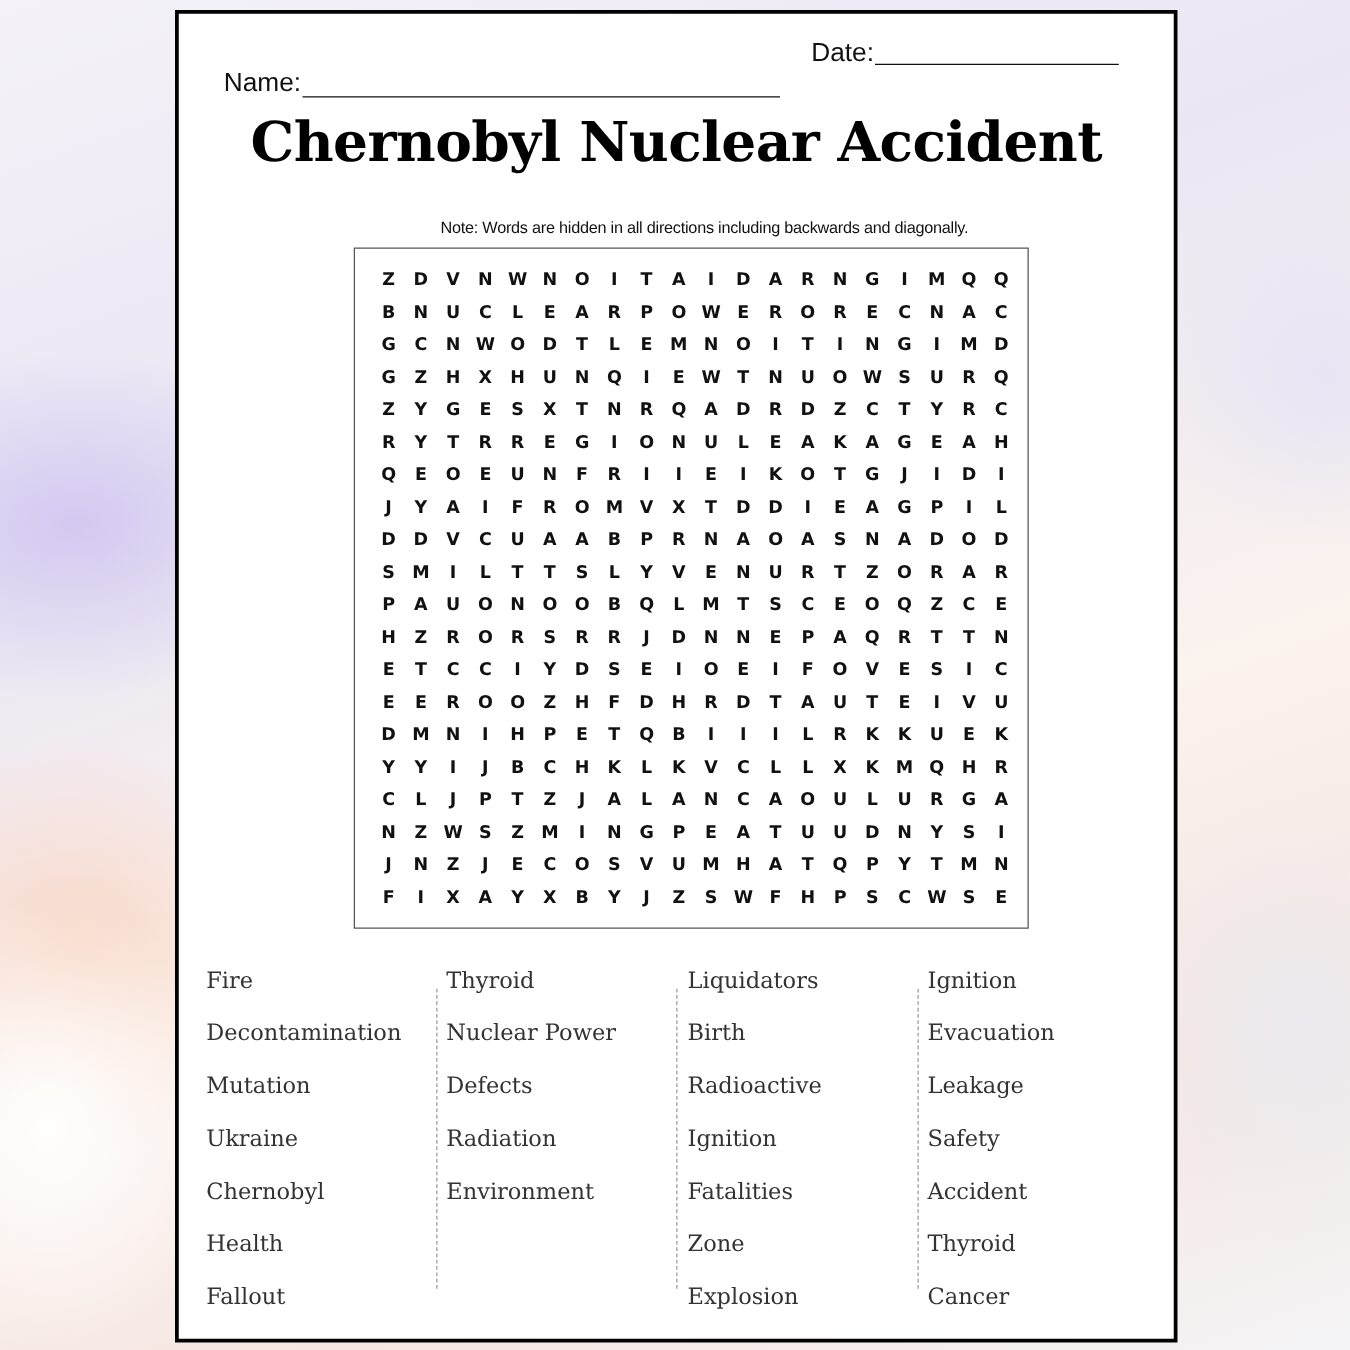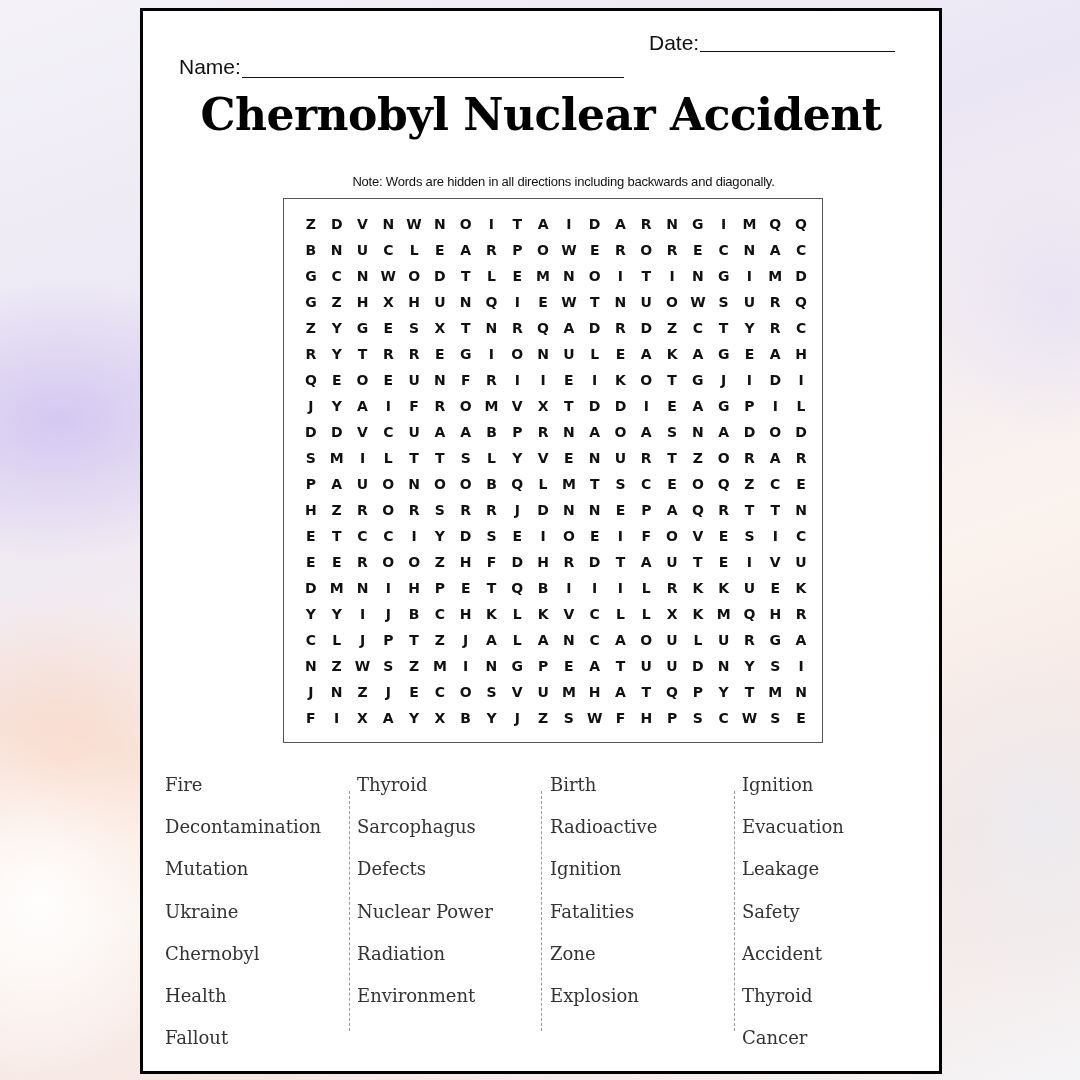--- a/index.html
+++ b/index.html
@@ -533,28 +533,28 @@
         <div class="word">Decontamination</div>
         <div class="word">Mutation</div>
         <div class="word">Ukraine</div>
         <div class="word">Chernobyl</div>
         <div class="word">Health</div>
         <div class="word">Fallout</div>
       </div>
     <div class="divider" style="left:206px"></div>
     <div class="col" style="left:214px">
         <div class="word">Thyroid</div>
-        <div class="word">Sarcophagus</div>
+        <div class="word">Nuclear Power</div>
         <div class="word">Defects</div>
-        <div class="word">Nuclear Power</div>
         <div class="word">Radiation</div>
         <div class="word">Environment</div>
       </div>
     <div class="divider" style="left:398px"></div>
     <div class="col" style="left:407px">
+        <div class="word">Liquidators</div>
         <div class="word">Birth</div>
         <div class="word">Radioactive</div>
         <div class="word">Ignition</div>
         <div class="word">Fatalities</div>
         <div class="word">Zone</div>
         <div class="word">Explosion</div>
       </div>
     <div class="divider" style="left:591px"></div>
     <div class="col" style="left:599px">
         <div class="word">Ignition</div>

